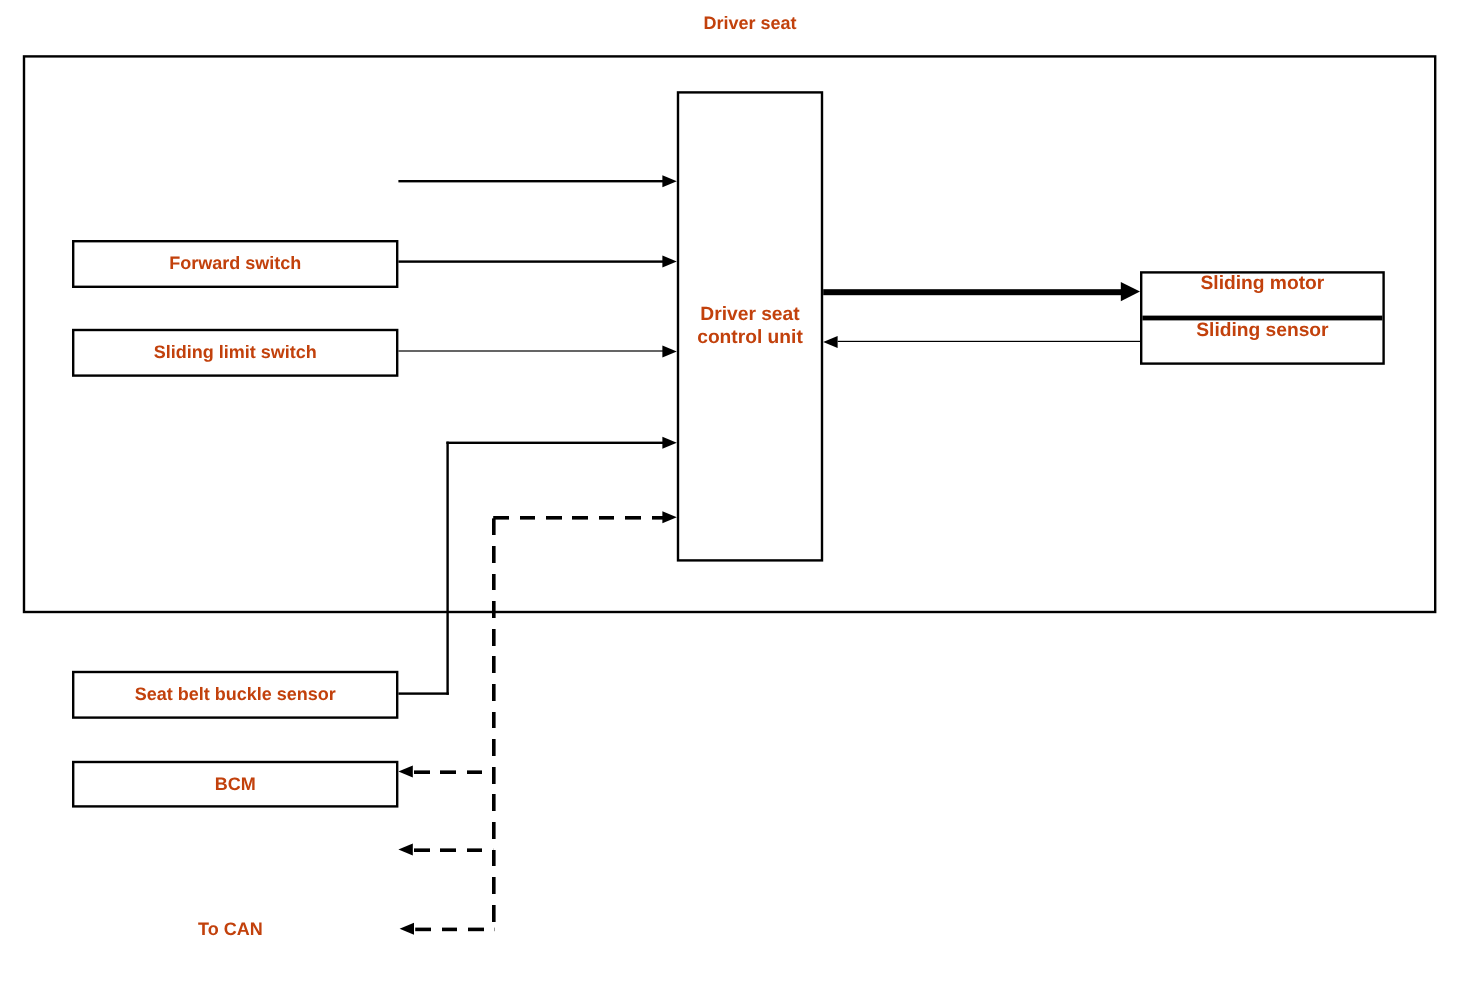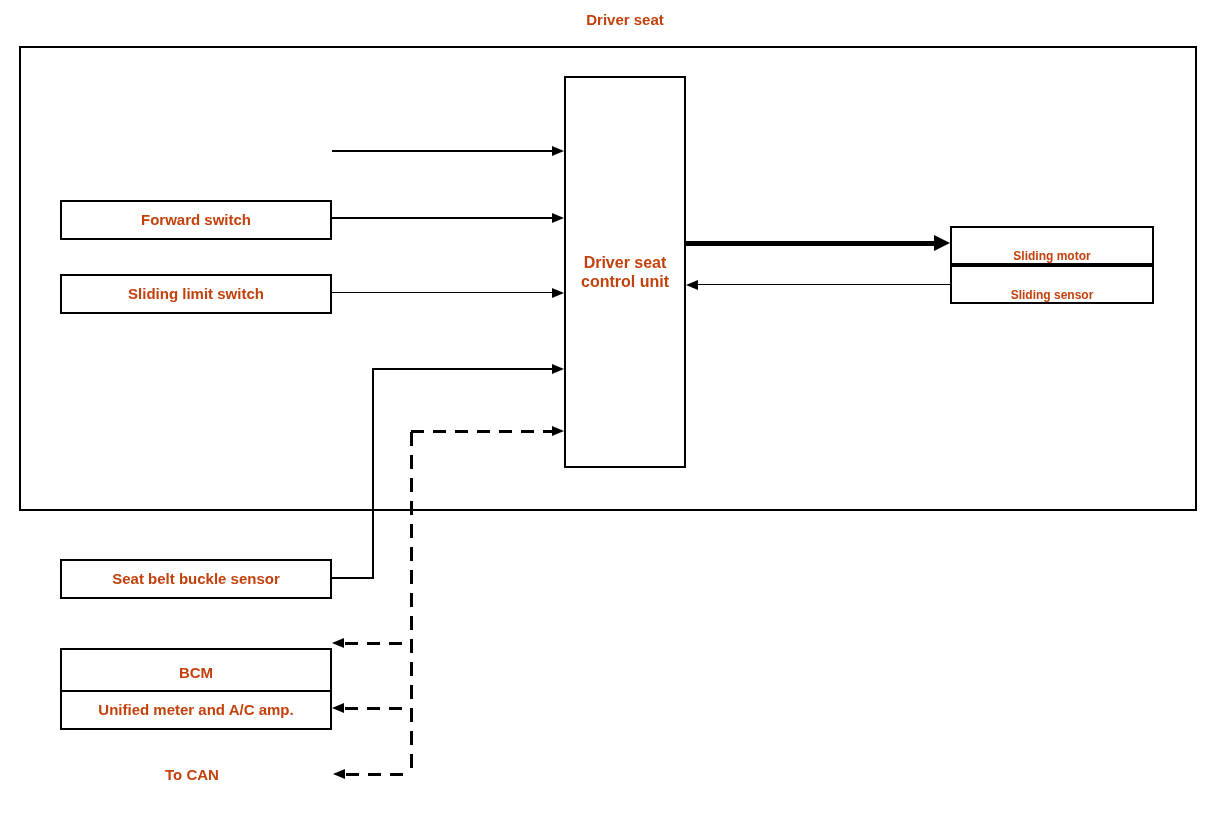--- a/index.html
+++ b/index.html
@@ -64,24 +64,24 @@
     position:absolute;
     box-sizing:border-box;
     border:2px solid #000;
     background:#fff;
     display:flex;
     flex-direction:column;
   }
   .stackbox .row{
     flex:1;
     display:flex;
-    align-items:flex-end;
+    align-items:flex-start;
     justify-content:center;
     font-weight:bold;
-    font-size:12px;
+    font-size:16px;
   }
   .stackbox .divider{height:4px;background:#000;}
 </style>
 </head>
 <body>
 
 <div id="canvas">
 
   <div class="title" style="left:564px;top:11px;width:122px;"></div>
   <div class="title" style="left:564px;top:11px;width:122px;">Driver seat</div>
@@ -111,27 +111,24 @@
     <div class="divider"></div>
     <div class="row">
       <span>Sliding sensor</span>
     </div>
   </div>
 
   <div class="box" style="left:60px;top:559px;width:272px;height:40px;">
     <span>Seat belt buckle sensor</span>
   </div>
 
-  <div class="box" style="left:60px;top:648px;width:272px;height:49px;">
+  <div class="box" style="left:60px;top:634px;width:272px;height:39px;">
     <span>BCM</span>
   </div>
 
-  <div class="box" style="left:60px;top:690px;width:272px;height:40px;">
-    <span>Unified meter and A/C amp.</span>
-  </div>
 
   <div class="title" style="left:142px;top:766px;width:100px;">To CAN</div>
 
   <div class="hline" style="left:332px;top:150px;width:221px;height:2px;"></div>
   <div class="arr-r" style="left:552px;top:146px;"></div>
 
   <div class="hline" style="left:332px;top:217px;width:221px;height:2px;"></div>
   <div class="arr-r" style="left:552px;top:213px;"></div>
 
   <div class="hline" style="left:332px;top:292px;width:221px;height:1px;"></div>

